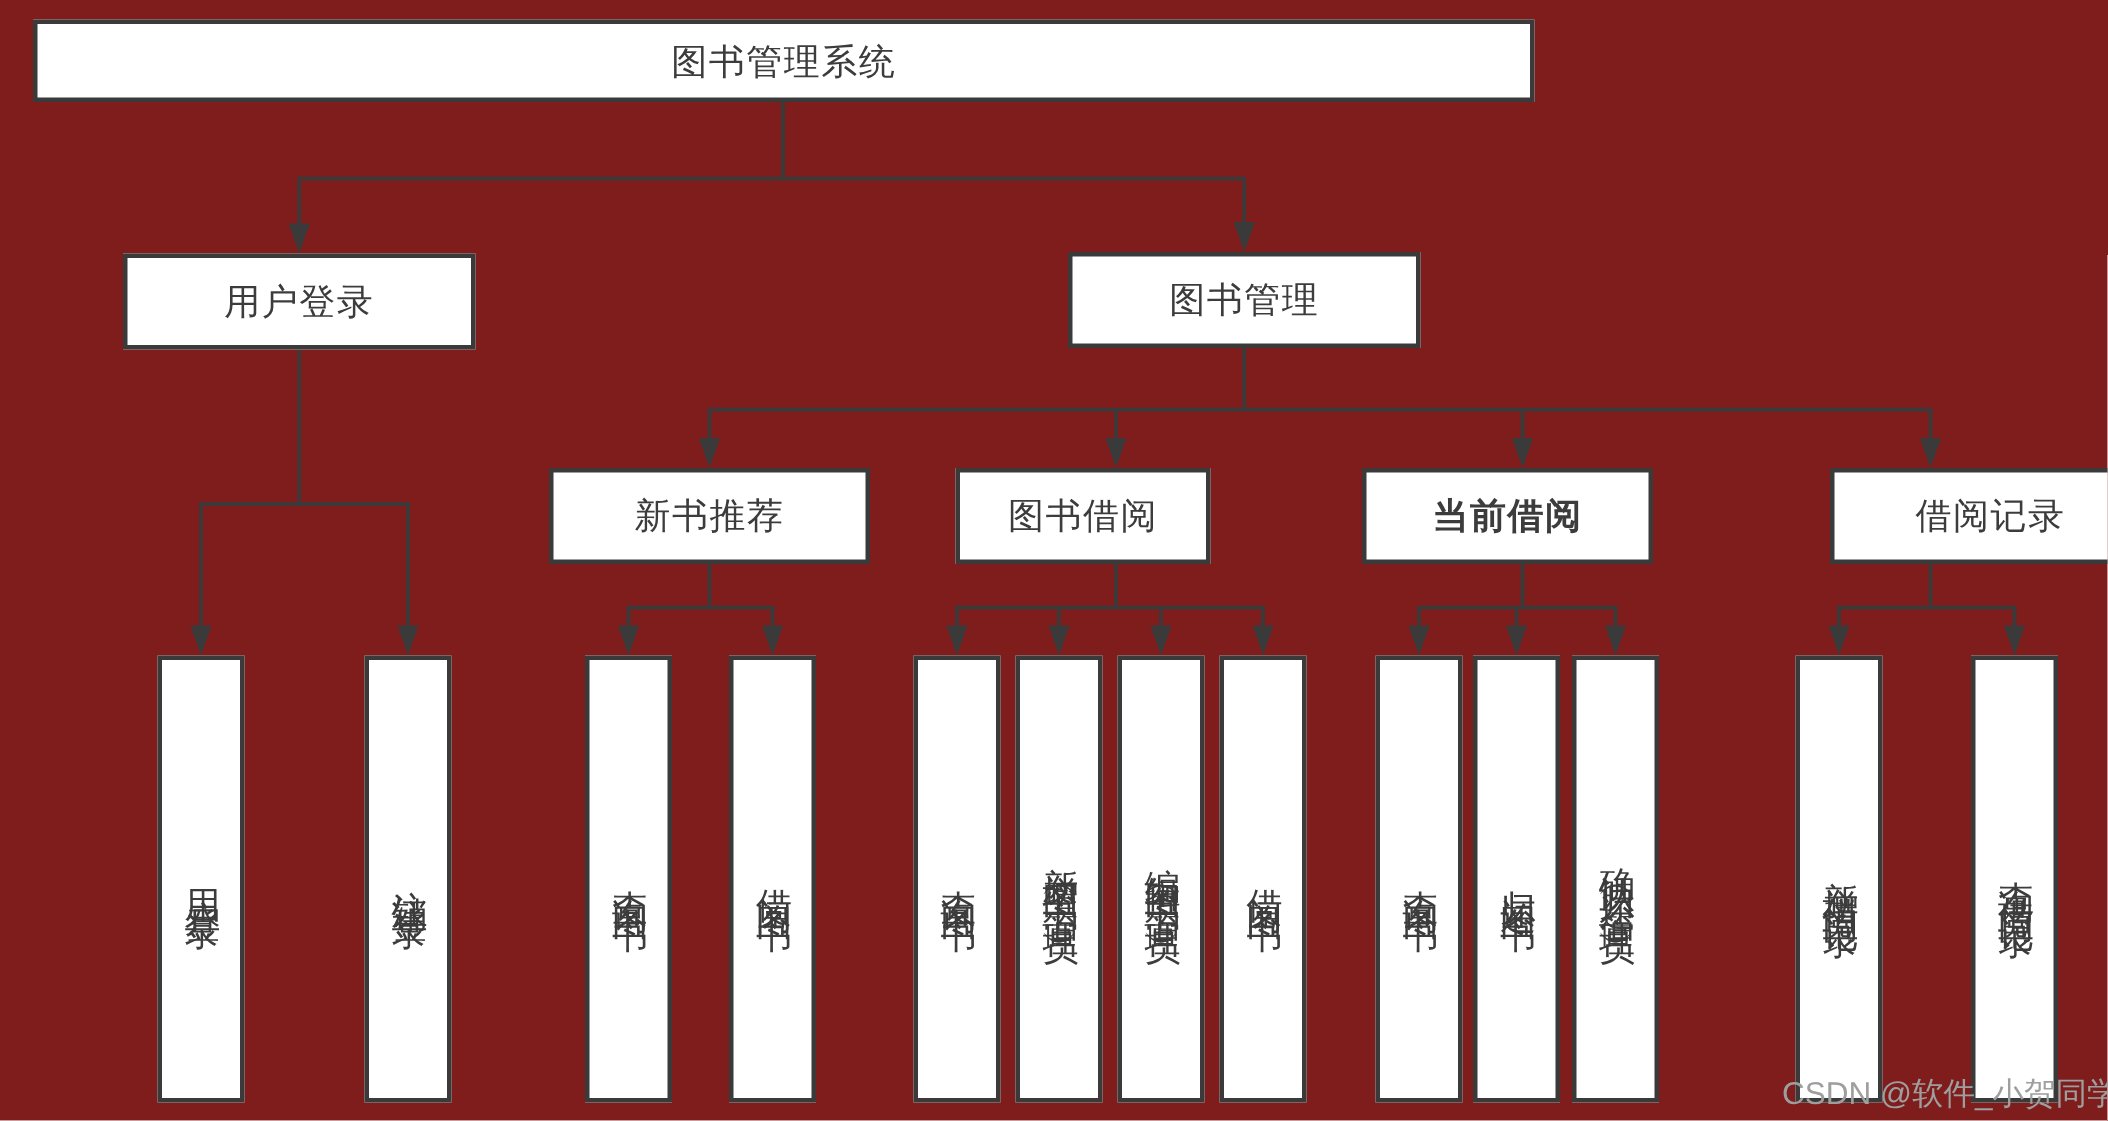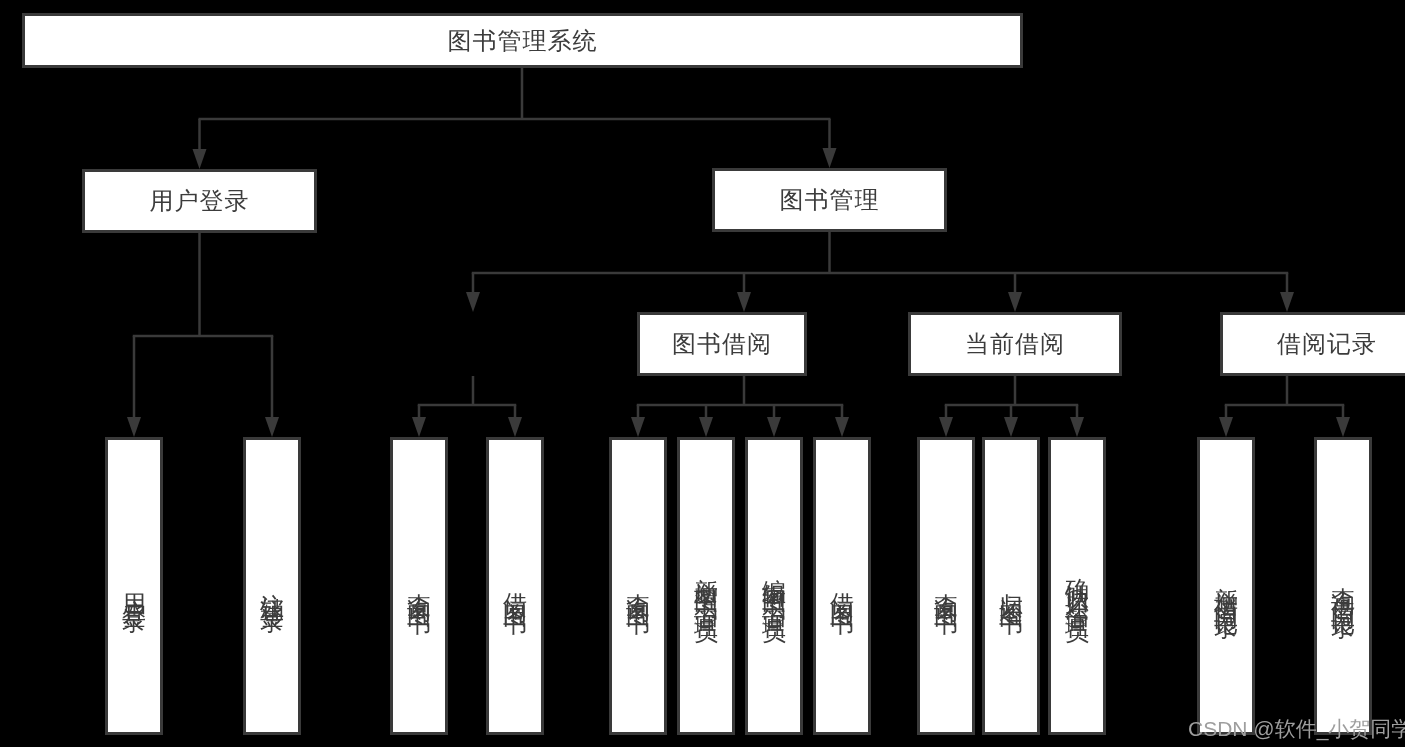--- a/index.html
+++ b/index.html
@@ -8,21 +8,21 @@
   }
   body {
     width: 1405px; height: 747px;
     font-family: "Liberation Sans", sans-serif;
     position: relative;
     overflow: hidden;
   }
   .stage {
     position: absolute; left: 0; top: 0;
     width: 1405px; height: 747px;
-    background: #000000;
+    background: #7f1d1d;
   }
   .connectors {
     position: absolute; left: 0; top: 0;
     z-index: 1;
   }
   .connectors line {
     stroke: #3a3a3a; stroke-width: 2.5;
   }
   .connectors polygon {
     fill: #3a3a3a; stroke: none;
@@ -40,21 +40,21 @@
     letter-spacing: 1px;
     z-index: 2;
     white-space: nowrap;
   }
   .hbox { height: 64px; }
   .root  { left: 22px;  top: 13px;  width: 1001px; height: 55px; }
   .l2-a  { left: 82px;  top: 169px; width: 235px; }
   .l2-b  { left: 712px; top: 168px; width: 235px; font-family: Liberation Mono, monospace; }
   .l3-a  { left: 366px; top: 312px; width: 214px; }
   .l3-b  { left: 637px; top: 312px; width: 170px; }
-  .l3-c  { left: 908px; top: 312px; width: 214px; }
+  .l3-c  { left: 908px; top: 312px; width: 194px; font-weight: bold; }
   .l3-d  { left: 1180px;top: 312px; width: 214px; margin-left: 40px; }
   .vbox {
     top: 437px;
     width: 58px; height: 298px;
     writing-mode: vertical-rl;
     text-orientation: mixed;
     letter-spacing: 6px;
     font-size: 24px;
     line-height: 1;
   }
@@ -159,20 +159,21 @@
       <line x1="1343" y1="405" x2="1343" y2="421"></line>
       <polygon points="1336,417 1350,417 1343,437"></polygon>
     </g>
   </svg>
 
   <div class="box root">图书管理系统</div>
 
   <div class="box hbox l2-a">用户登录</div>
   <div class="box hbox l2-b">图书管理</div>
 
+  <div class="box hbox l3-a">新书推荐</div>
   <div class="box hbox l3-b">图书借阅</div>
   <div class="box hbox l3-c">当前借阅</div>
   <div class="box hbox l3-d">借阅记录</div>
 
   <div class="box vbox leaf-0">用户登录</div>
   <div class="box vbox leaf-1">注销登录</div>
   <div class="box vbox leaf-2">查询图书</div>
   <div class="box vbox leaf-3">借阅图书</div>
   <div class="box vbox leaf-4">查询图书</div>
   <div class="box vbox leaf-5">新增图书（管理员）</div>

